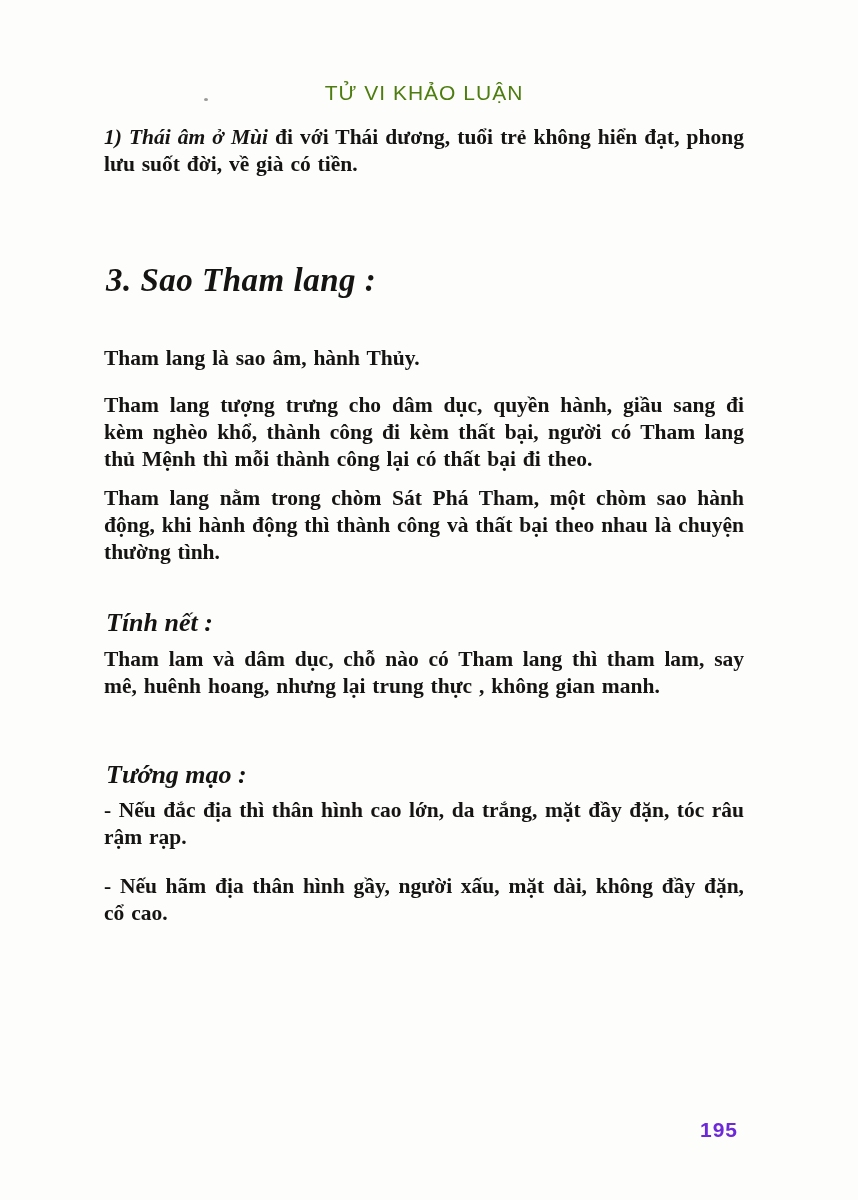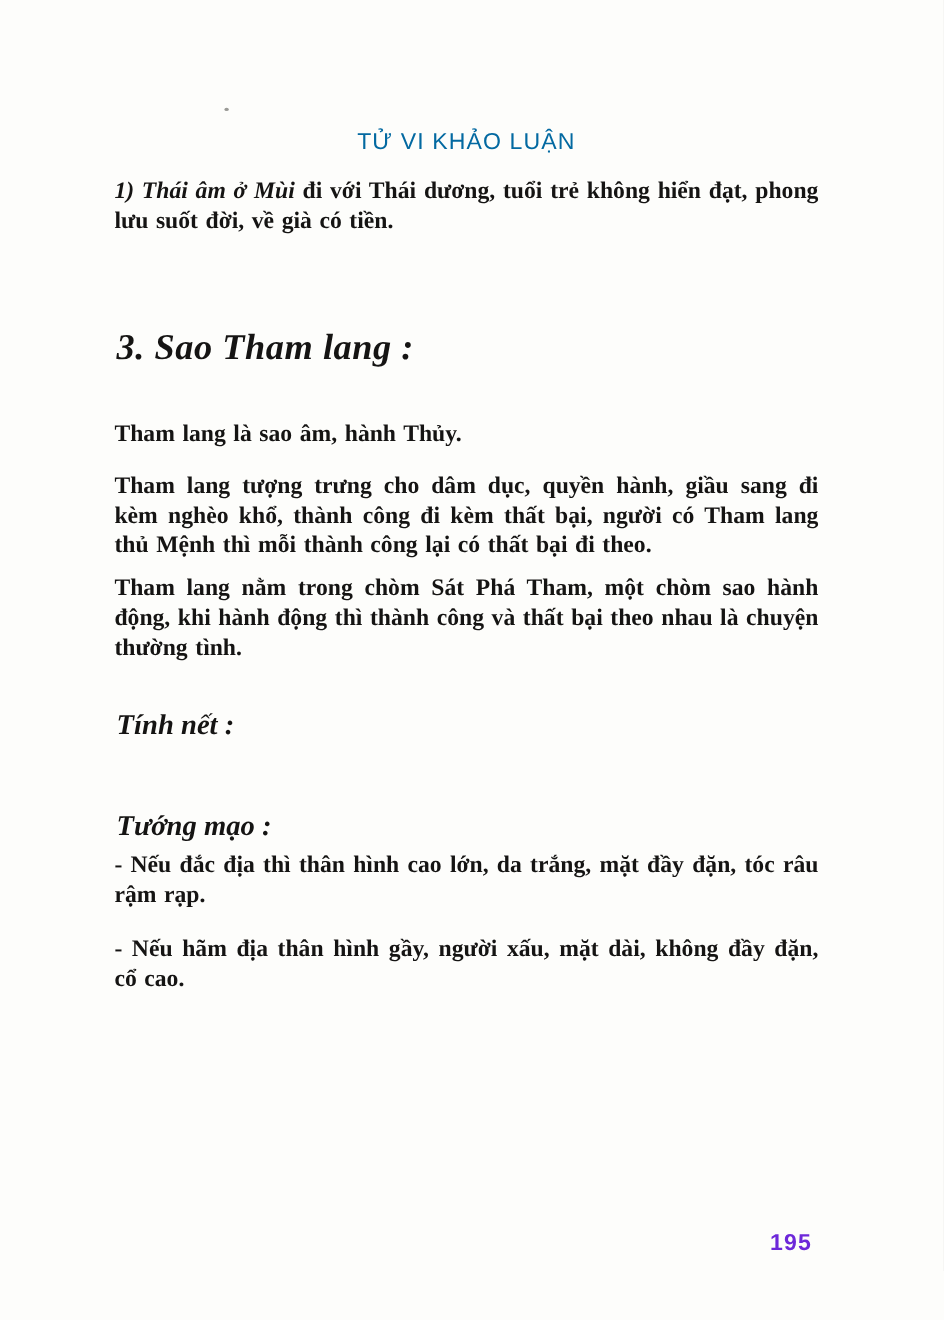--- a/index.html
+++ b/index.html
@@ -19,28 +19,28 @@
     overflow: hidden;
   }
   .content {
     position: absolute;
     left: 104px;
     top: 0;
     width: 640px;
   }
   
   .running-header {
-    margin-top: 118px;
+    margin-top: 82px;
     text-align: center;
     font-family: "Liberation Sans", "DejaVu Sans", sans-serif;
     font-size: 21px;
     line-height: 22px;
     font-weight: 500;
     letter-spacing: 1px;
-    color: #0369a1;
+    color: #4d7c0f;
   }
   
   .body-p {
     margin: 0;
     font-size: 21.5px;
     line-height: 27px;
     font-weight: 700;
     text-align: justify;
     word-spacing: 1.5px;
   }
@@ -106,20 +106,21 @@
     <h1 class="chapter-heading">3. Sao Tham lang :</h1>
 
     <p class="body-p p0">Tham lang là sao âm, hành Thủy.</p>
 
     <p class="body-p p1">Tham lang tượng trưng cho dâm dục, quyền hành, giầu sang đi kèm nghèo khổ, thành công đi kèm thất bại, người có Tham lang thủ Mệnh thì mỗi thành công lại có thất bại đi theo.</p>
 
     <p class="body-p p2">Tham lang nằm trong chòm Sát Phá Tham, một chòm sao hành động, khi hành động thì thành công và thất bại theo nhau là chuyện thường tình.</p>
 
     <h2 class="sub-heading s0-head">Tính nết :</h2>
 
+    <p class="body-p s0-p0">Tham lam và dâm dục, chỗ nào có Tham lang thì tham lam, say mê, huênh hoang, nhưng lại trung thực , không gian manh.</p>
 
     <h2 class="sub-heading s1-head">Tướng mạo :</h2>
 
     <p class="body-p s1-p0">- Nếu đắc địa thì thân hình cao lớn, da trắng, mặt đầy đặn, tóc râu rậm rạp.</p>
 
     <p class="body-p s1-p1">- Nếu hãm địa thân hình gầy, người xấu, mặt dài, không đầy đặn, cổ cao.</p>
 
 
   </div>
 

